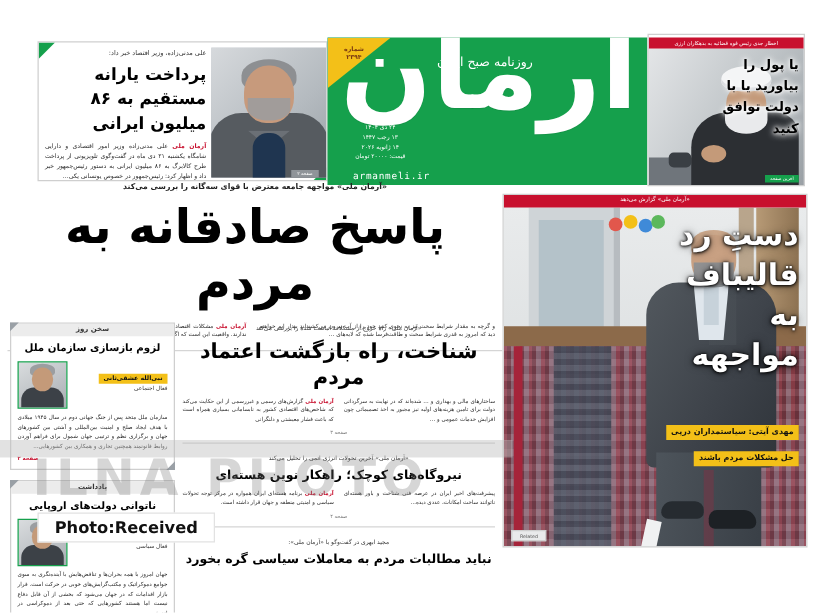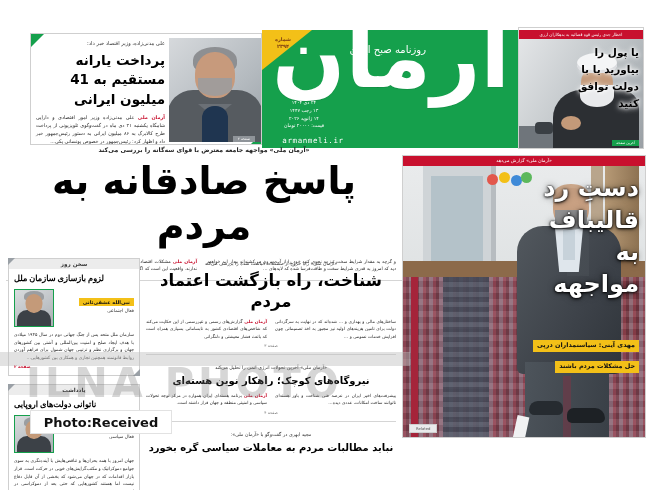--- a/index.html
+++ b/index.html
@@ -192,22 +192,22 @@
     border:1px solid #cfcfcf;background:#fff;position:relative;
     margin-bottom:8px;padding:4px 5px 6px;box-sizing:border-box;
   }
   .side-box .c-tl{position:absolute;left:-1px;top:-1px;width:0;height:0;border-top:7px solid #9aa0a6;border-right:7px solid transparent;}
   .side-box .c-br{position:absolute;right:-1px;bottom:-1px;width:0;height:0;border-bottom:7px solid #9aa0a6;border-left:7px solid transparent;}
   .side-label{
     text-align:center;font-size:5.6px;font-weight:bold;color:#333;
     background:#ececec;margin:-4px -5px 4px;padding:2px 0;
   }
   .side-title{
-    text-align:left;font-size:8.2px;font-weight:bold;color:#000;
-    line-height:1.45;margin-bottom:4px;font-family:Liberation Serif, serif;
+    text-align:center;font-size:8.2px;font-weight:bold;color:#000;
+    line-height:1.45;margin-bottom:4px;
   }
   .side-author-row{display:flex;align-items:flex-start;gap:4px;}
   .side-avatar{
     width:38px;height:36px;border:1px solid #15a04c;flex:none;overflow:hidden;
     background:linear-gradient(150deg,#d9dcde,#a9aeb3);position:relative;
   }
   .side-avatar .ah{position:absolute;left:50%;top:4px;transform:translateX(-50%);width:17px;height:19px;border-radius:48%;background:#c49a79;}
   .side-avatar .ahair{position:absolute;left:50%;top:1px;transform:translateX(-50%);width:20px;height:10px;border-radius:50% 50% 30% 30%;background:#9b9ea1;}
   .side-avatar .abody{position:absolute;left:50%;bottom:0;transform:translateX(-50%);width:34px;height:16px;border-radius:10px 10px 0 0;background:#3c4147;}
   .side-author{flex:1;text-align:right;}
@@ -339,21 +339,21 @@
         <span class="bgwall"></span>
           <span class="body"></span>
           <span class="collar"></span>
         <span class="shirt"></span>
           <span class="hair"></span>
           <span class="head"></span>
           <span class="beard"></span>
       </div>
       <div class="promo-text">
         <div class="promo-kicker">علی مدنی‌زاده، وزیر اقتصاد خبر داد:</div>
-        <div class="promo-head">پرداخت یارانه مستقیم به 41 میلیون ایرانی</div>
+        <div class="promo-head">پرداخت یارانه مستقیم به ۸۶ میلیون ایرانی</div>
         <div class="promo-body">
           <span class="lead">آرمان ملی</span>
           <span>علی مدنی‌زاده وزیر امور اقتصادی و دارایی شامگاه یکشنبه ۲۱ دی ماه در گفت‌وگوی تلویزیونی از پرداخت طرح کالابرگ به ۸۶ میلیون ایرانی به دستور رئیس‌جمهور خبر داد و اظهار کرد: رئیس‌جمهور در خصوص یونسانی یکی...</span>
         </div>
       </div>
       <span class="promo-tag">صفحه ۲</span>
     </div>
 
     <div class="masthead">
       <div class="mh-badge">

